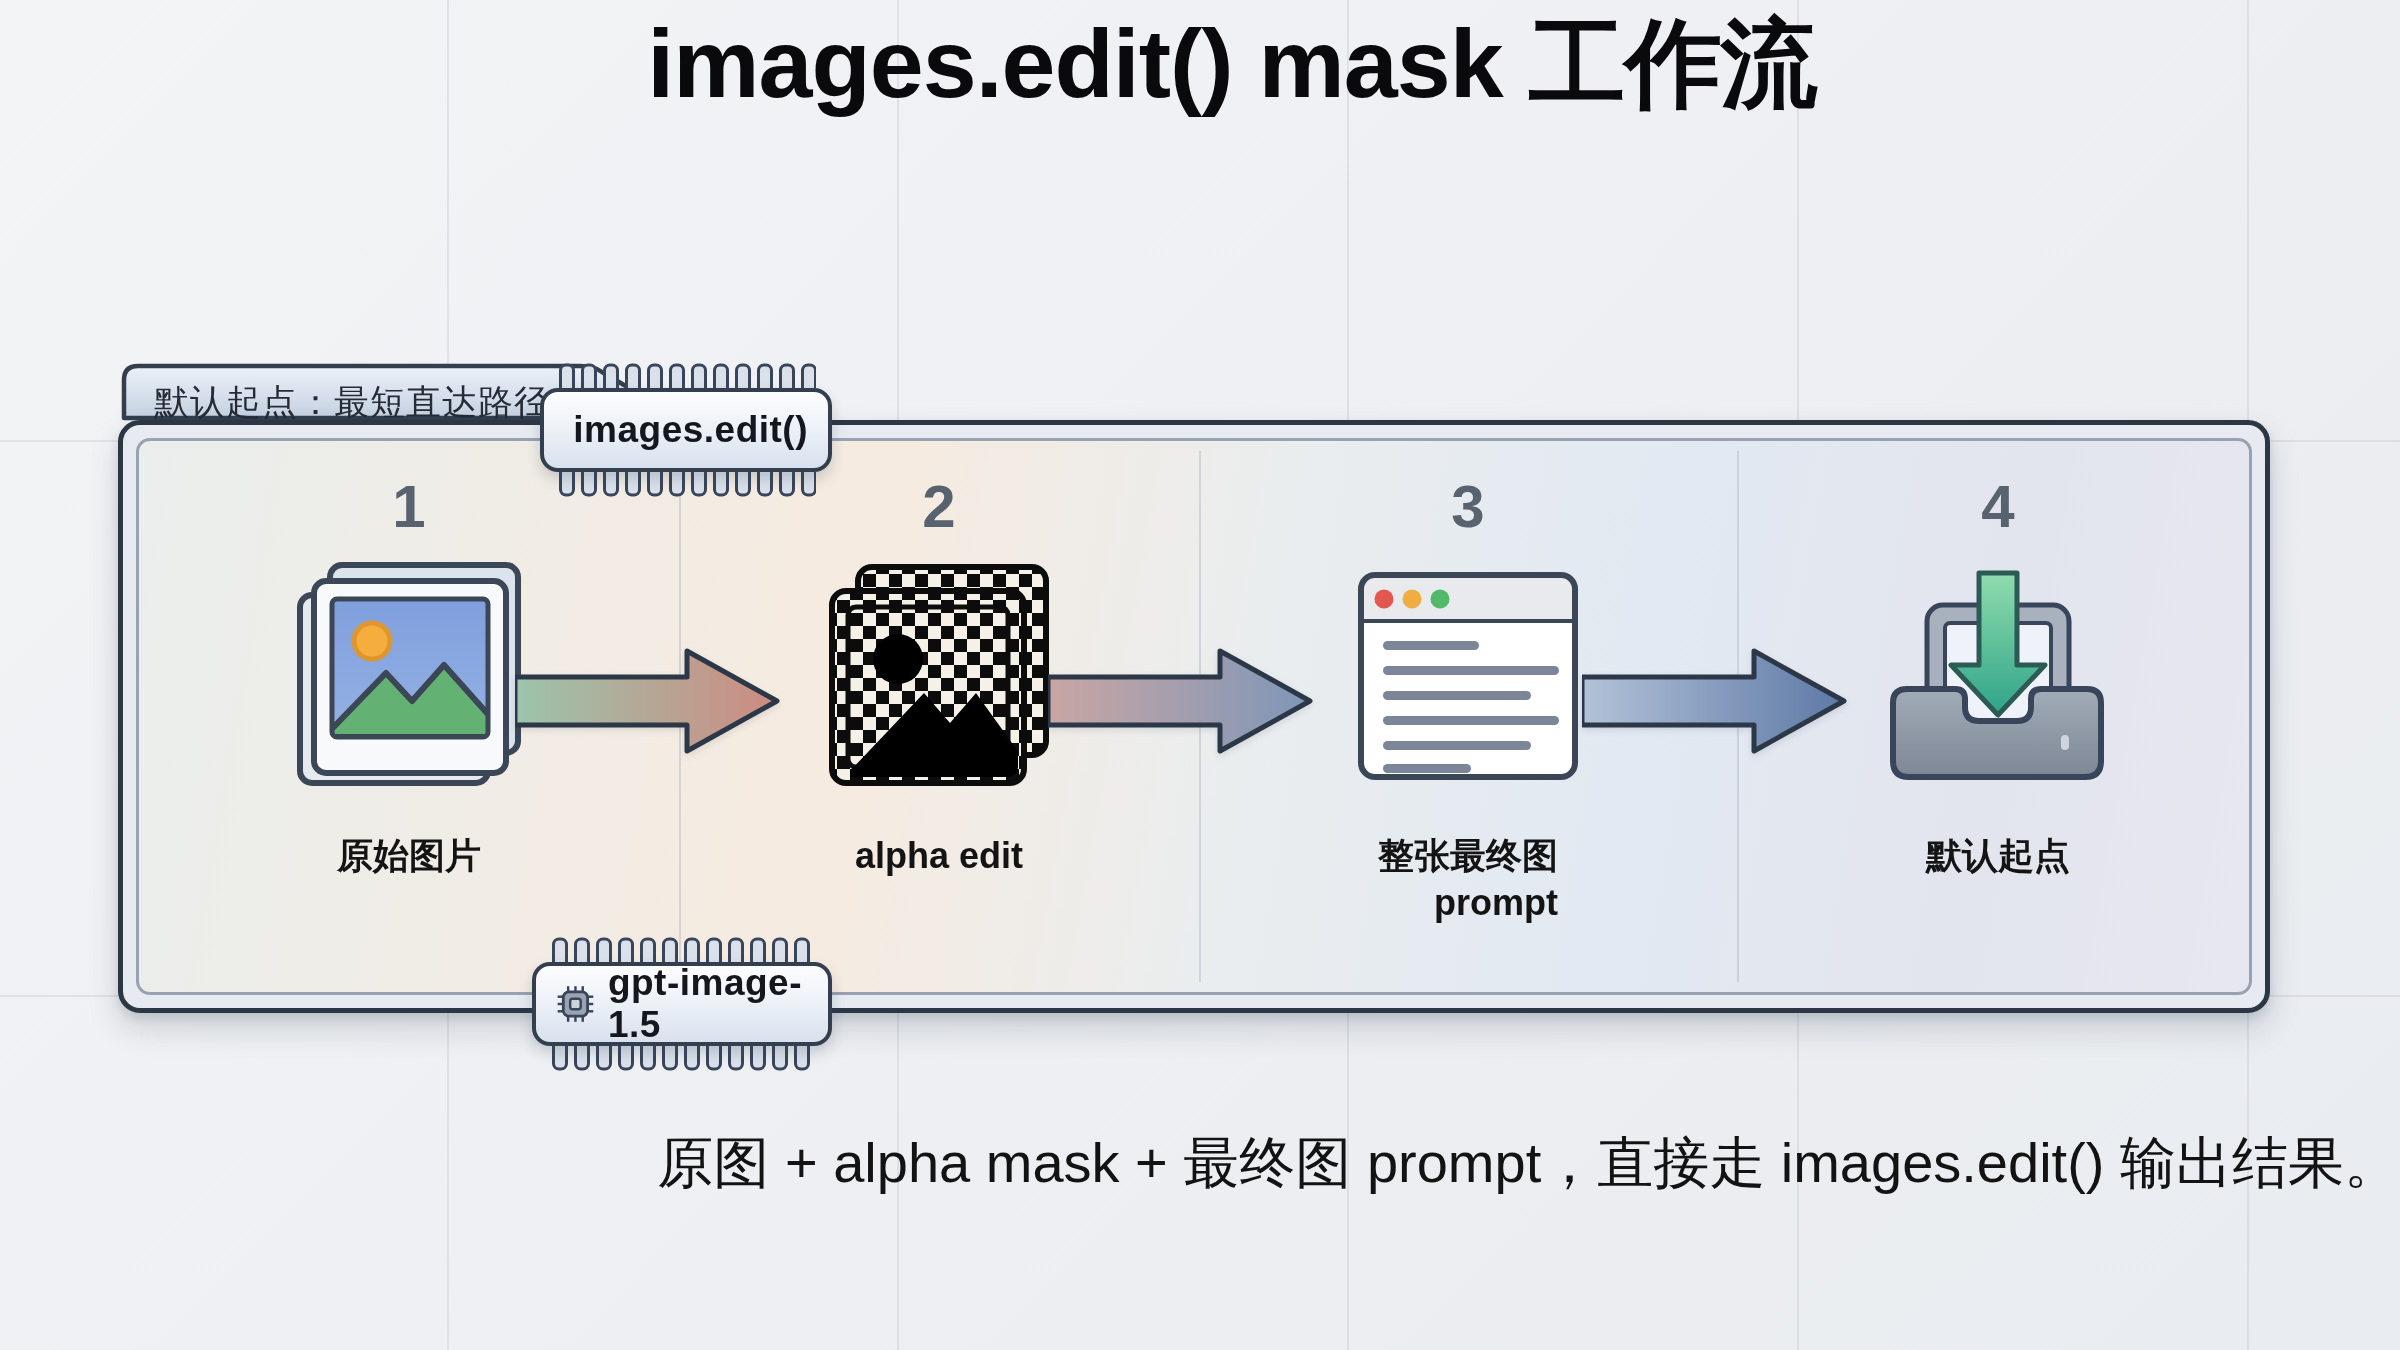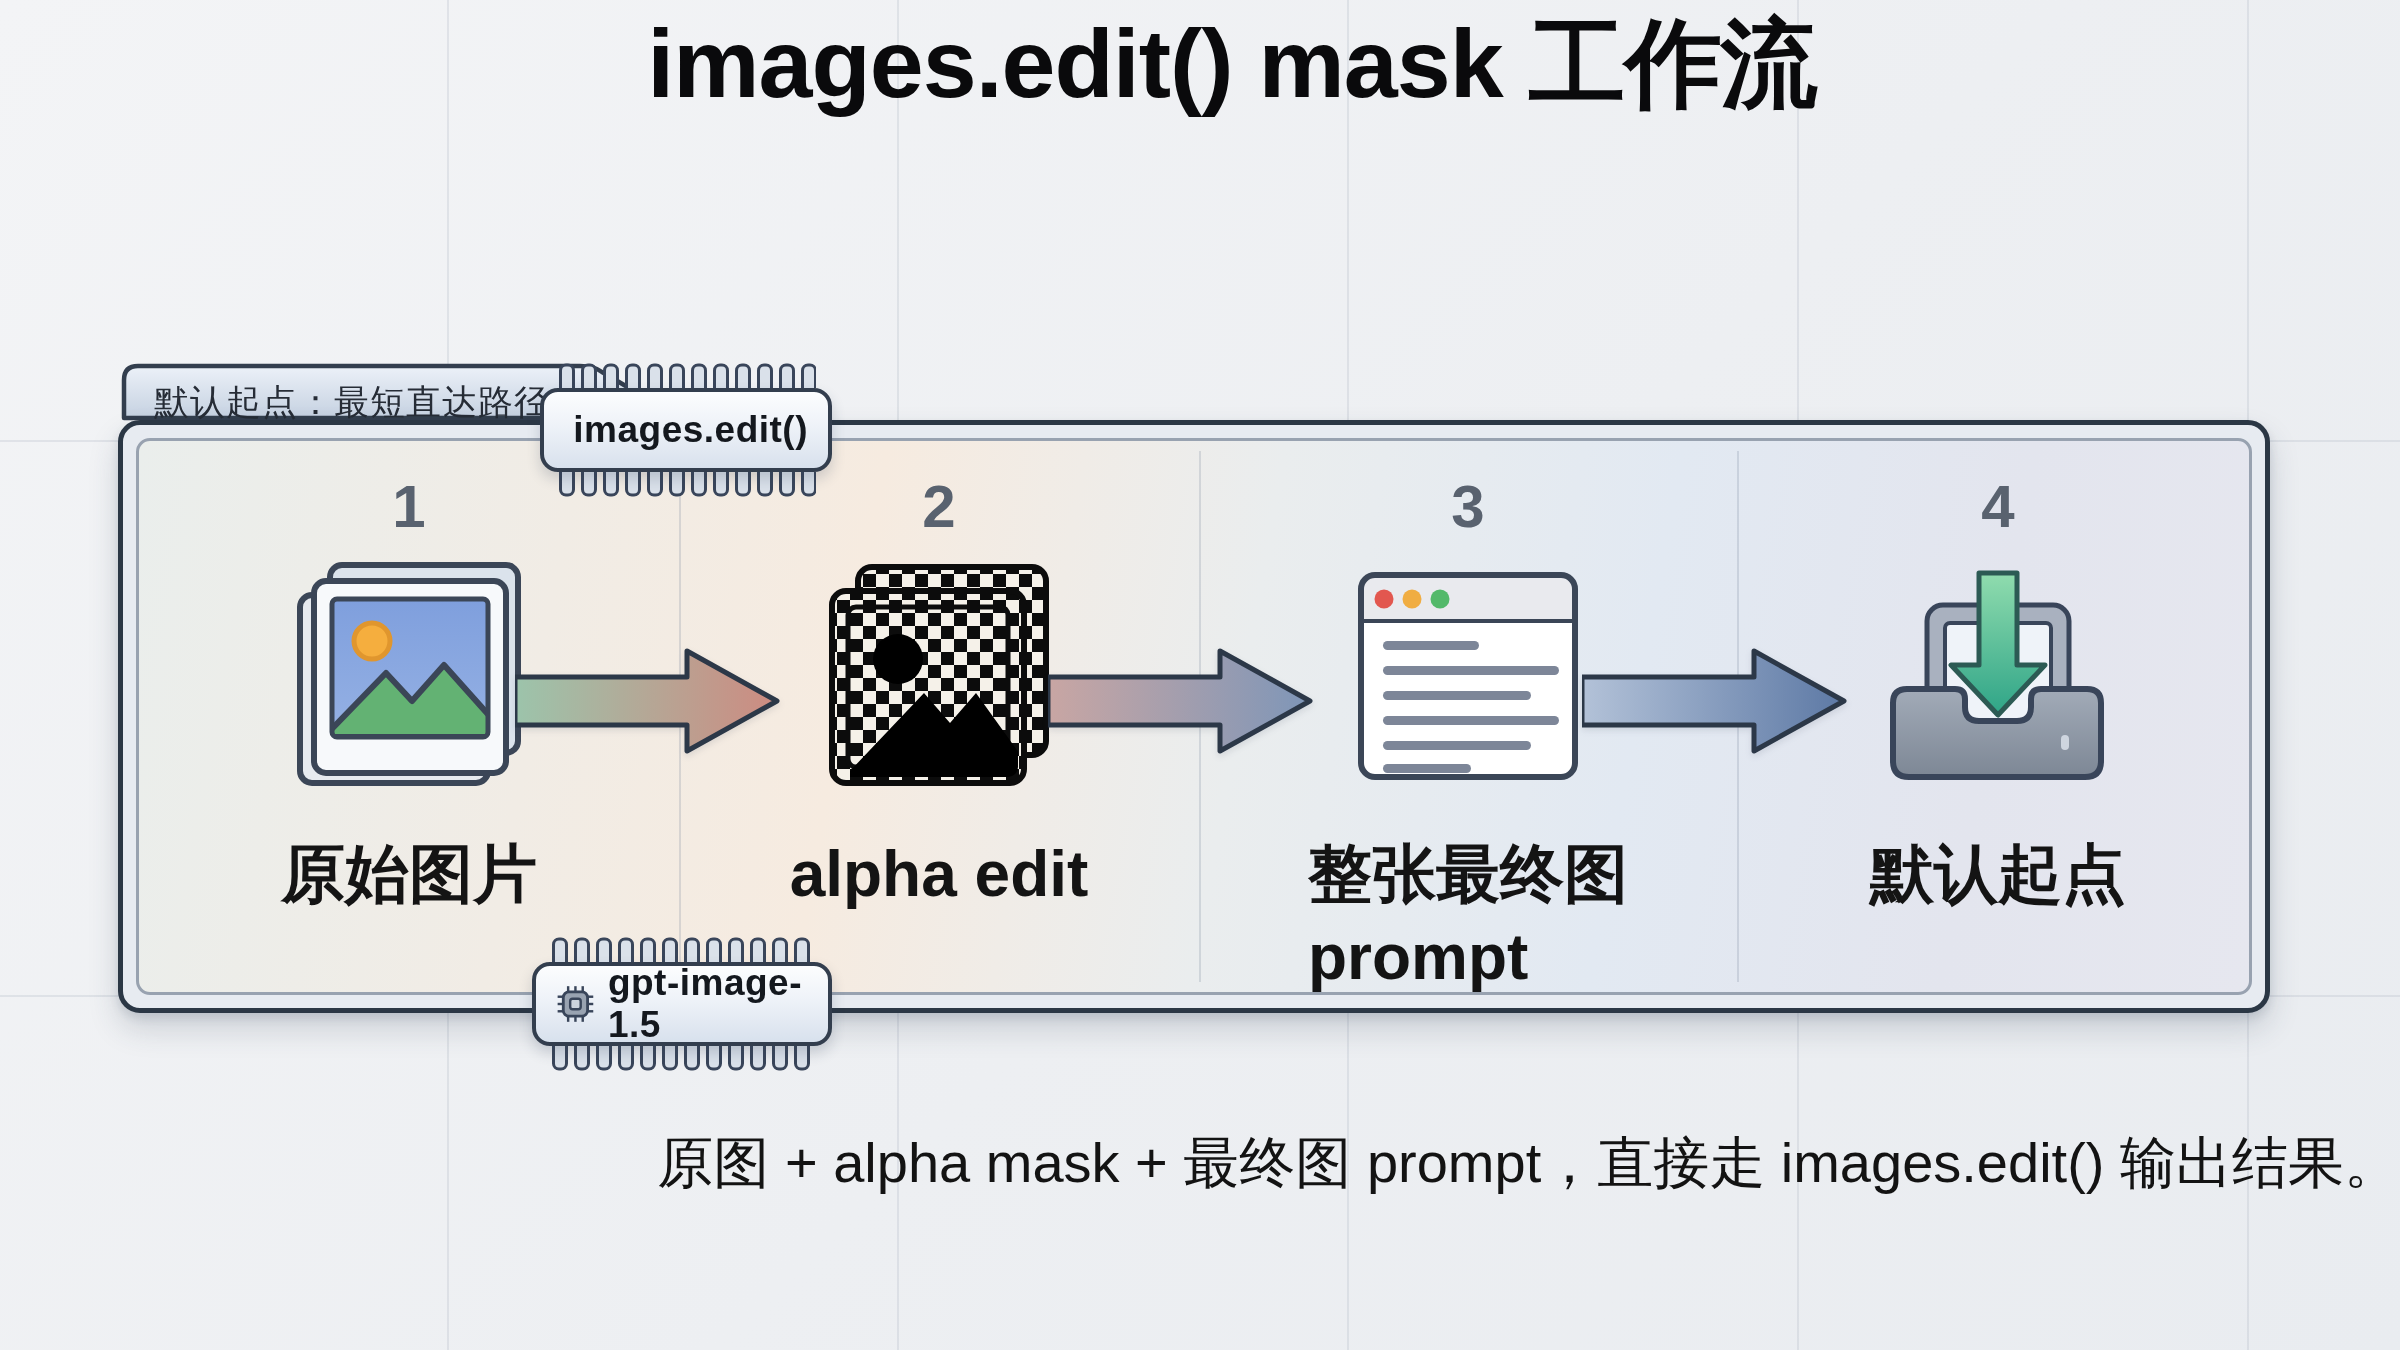--- a/index.html
+++ b/index.html
@@ -44,22 +44,22 @@
     background:rgba(115,126,148,0.22);
   }
   .steps-grid {
     position:absolute; left:0; top:0; width:100%; height:100%;
     display:grid; grid-template-columns:540px 520px 538px 522px;
   }
   .step-col { display:flex; flex-direction:column; align-items:center; padding-top:36px; }
   .step-number { font-size:60px; font-weight:700; color:#59626f; line-height:1; }
   .step-icon { margin-top:24px; width:230px; height:230px; }
   .step-label {
-    margin-top:42px; font-size:64px; font-weight:600; color:#141414;
-    line-height:1.3; text-align:left; white-space:pre-line;
+    margin-top:42px; font-size:36px; font-weight:600; color:#141414;
+    line-height:1.3; text-align:right; white-space:pre-line;
   }
   .flow-arrow { position:absolute; top:202px; filter:drop-shadow(0 3px 3px rgba(50,60,80,0.12)); }
   .arrow-1 { left:376px; }  
   .arrow-2 { left:909px; }
   .arrow-3 { left:1443px; }
   
   .chip-pins { position:absolute; }
   .chip-badge {
     position:absolute; height:84px; border:4px solid #333e4e; border-radius:18px;
     background:linear-gradient(180deg,#fcfdfe 0%,#eef2f8 45%,#d8e1ed 100%);

